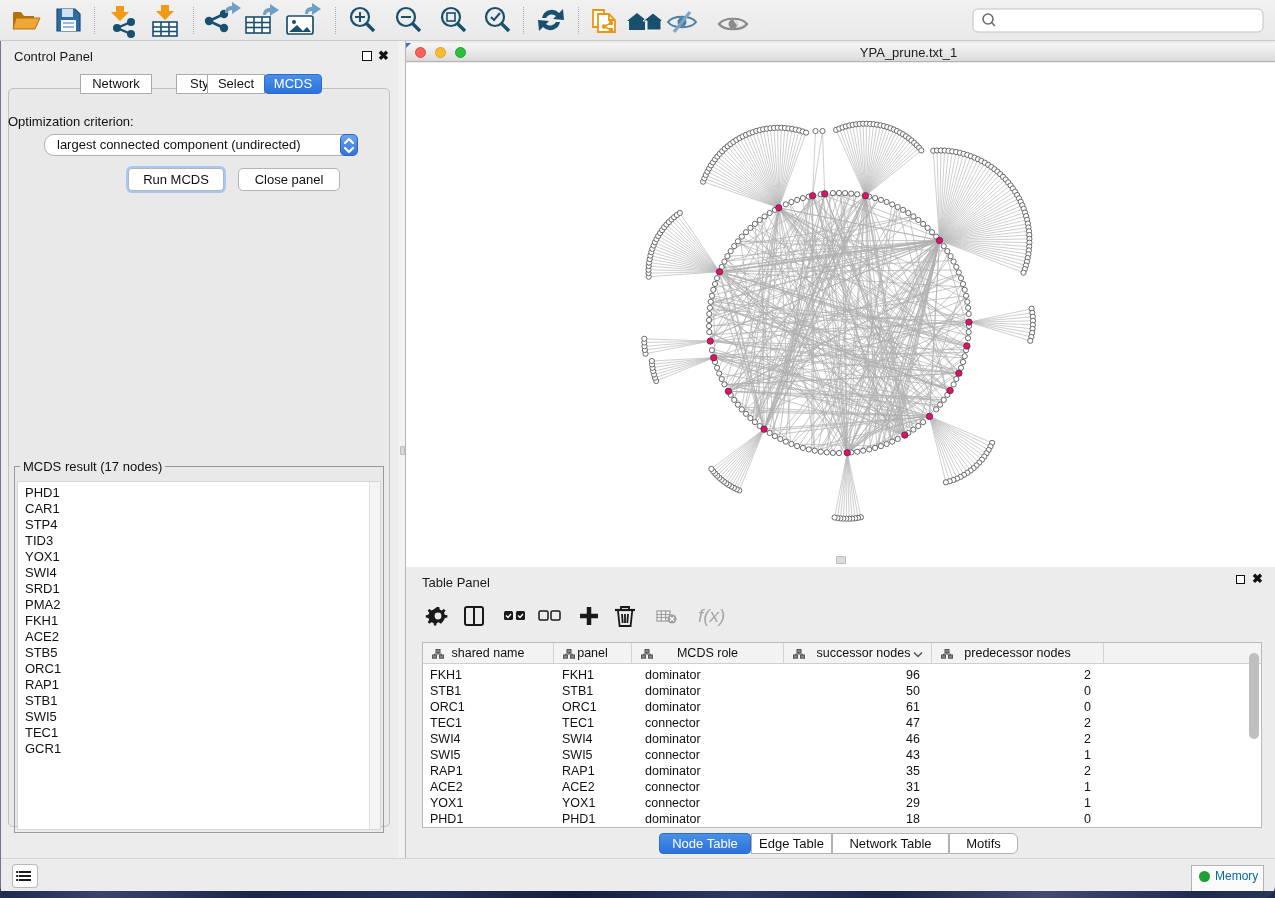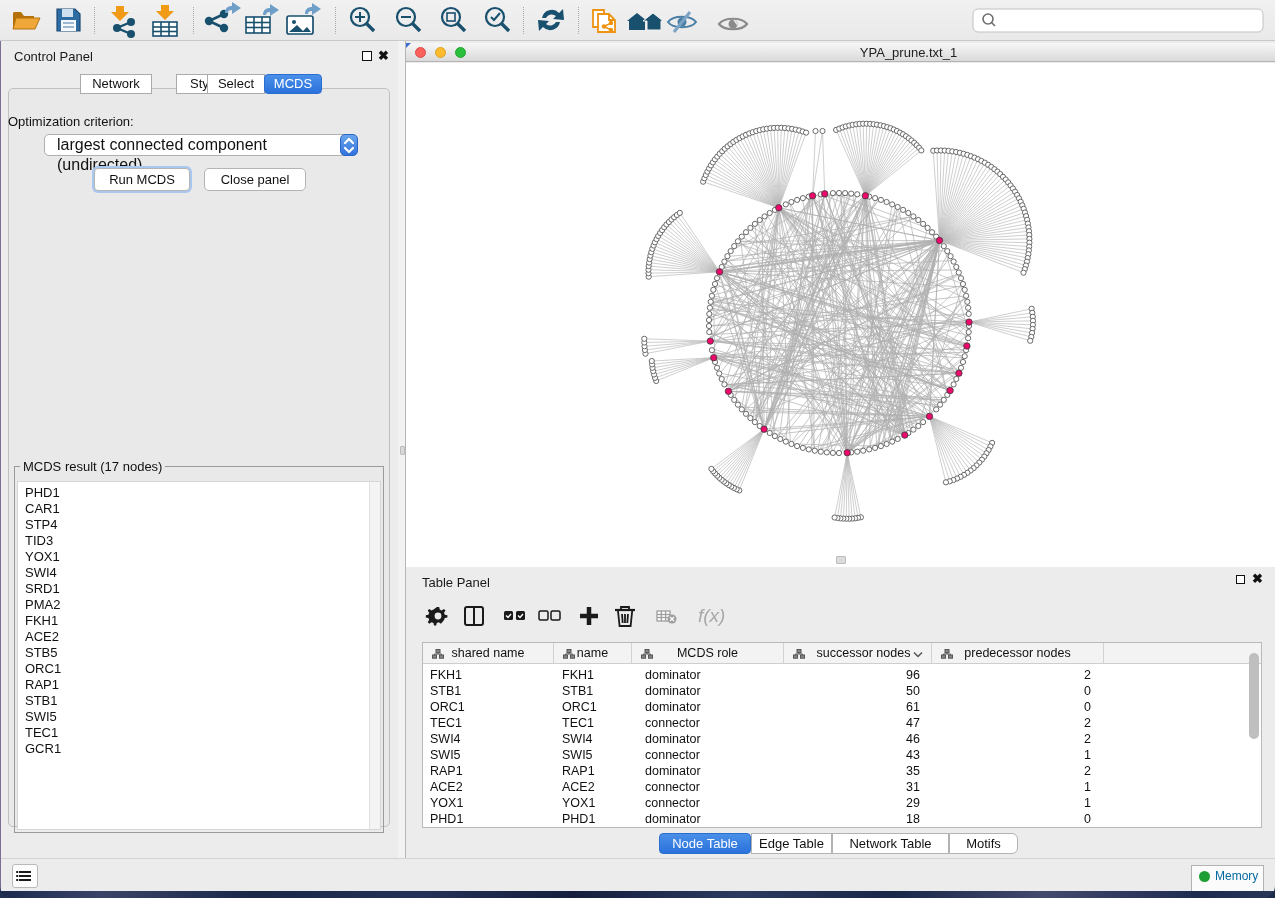--- a/index.html
+++ b/index.html
@@ -12,23 +12,23 @@
 
 #leftpanel { left:0; top:0; width:398px; height:858px; background:transparent;padding-left:11px; }
 #lp-title { left:14px; top:49px; font-size:13px; color:#1a1a1a; }
 .float-ico { width:10px; height:10px; border:1.6px solid #111; background:#fff; }
 .x-ico { font-size:13px; font-weight:bold; color:#111; line-height:10px; }
 #lp-content { left:8px; top:88px; width:382px; height:739px; background:#e9e9e9; border:1px solid #c0c0c0; border-radius:5px; }
 .tabrow { top:74px; height:20px; }
 .tab { position:absolute; top:0; height:20px; background:#ffffff; border:1px solid #ababab; font-size:13px; color:#111; text-align:center; line-height:18px; }
 .tab.sel { background:linear-gradient(#4a8fe8,#2a72dc); border-color:#2a6fd0; color:#fff; border-radius:4px; z-index:3; }
 #optlabel { left:8px; top:114px; width:382px; text-align:left; font-size:13px; color:#111; }
-#dropdown { left:44px; top:134px; width:313px; height:22px; background:#fff; border:1px solid #b0b0b0; border-radius:5px; font-size:16px; color:#111; line-height:20px; padding-left:12px; }
+#dropdown { left:44px; top:134px; width:313px; height:22px; background:#fff; border:1px solid #b0b0b0; border-radius:10px; font-size:13px; color:#111; line-height:20px; padding-left:12px; }
 #dd-btn { left:340px; top:134px; width:18px; height:22px; border-radius:5px; background:linear-gradient(#6aa5ec,#3273dd); border:1px solid #2a66c8; }
-.btn { position:absolute; background:#fff; border:1px solid #b4b4b4; border-radius:5px; font-size:13px; color:#111; text-align:center; }
+.btn { position:absolute; background:#fff; border:1px solid #b4b4b4; border-radius:5px; font-size:13px; color:#111; text-align:center;margin-left:34px; }
 #runbtn { left:94px; top:168px; width:96px; height:23px; line-height:21px; box-shadow:0 0 0 2px #a8c8f0; border-radius:4px; }
 #closebtn { left:204px; top:168px; width:102px; height:23px; line-height:21px; }
 #fieldset { left:14px; top:466px; width:370px; height:367px; border:1px solid #9a9a9a; }
 #fs-legend { left:20px; top:459px; background:#e9e9e9; padding:0 3px; font-size:13px; color:#111; }
 #listbox { left:17px; top:481px; width:364px; height:349px; background:#fff; border:1px solid #d6d6d6; }
 #listbox .sb { position:absolute; right:0; top:0; width:11px; height:100%; background:#f4f4f4; border-left:1px solid #e0e0e0; }
 #listitems { position:absolute; left:7px; top:3px; font-size:13px; color:#111; line-height:16px; }
 
 #vdivider { left:398px; top:41px; width:8px; height:817px; background:#f2f2f2; border-right:1px solid #b5b5b5; }
 #vhandle { left:400px; top:446px; width:5px; height:9px; background:#d8d8d8; border:1px solid #bdbdbd; border-radius:1px; }
@@ -1118,21 +1118,21 @@
         </div>
       <div class="hcell" style="left:131px; width:78px;">
           <svg class="thico" width="12" height="10">
             <g fill="none" stroke="#555" stroke-width="1">
               <rect x="4" y="0.5" width="4" height="3.2" fill="#888"></rect>
               <rect x="0.5" y="6" width="4" height="3.2" fill="#888"></rect>
               <rect x="7.5" y="6" width="4" height="3.2" fill="#888"></rect>
               <path d="M6 3.7 L6 5 M2.5 6 L2.5 5 L9.5 5 L9.5 6"></path>
             </g>
           </svg>
-          <div class="hlabel">name</div>
+          <div class="hlabel">panel</div>
         </div>
       <div class="hcell" style="left:209px; width:152px;">
           <svg class="thico" width="12" height="10">
             <g fill="none" stroke="#555" stroke-width="1">
               <rect x="4" y="0.5" width="4" height="3.2" fill="#888"></rect>
               <rect x="0.5" y="6" width="4" height="3.2" fill="#888"></rect>
               <rect x="7.5" y="6" width="4" height="3.2" fill="#888"></rect>
               <path d="M6 3.7 L6 5 M2.5 6 L2.5 5 L9.5 5 L9.5 6"></path>
             </g>
           </svg>

